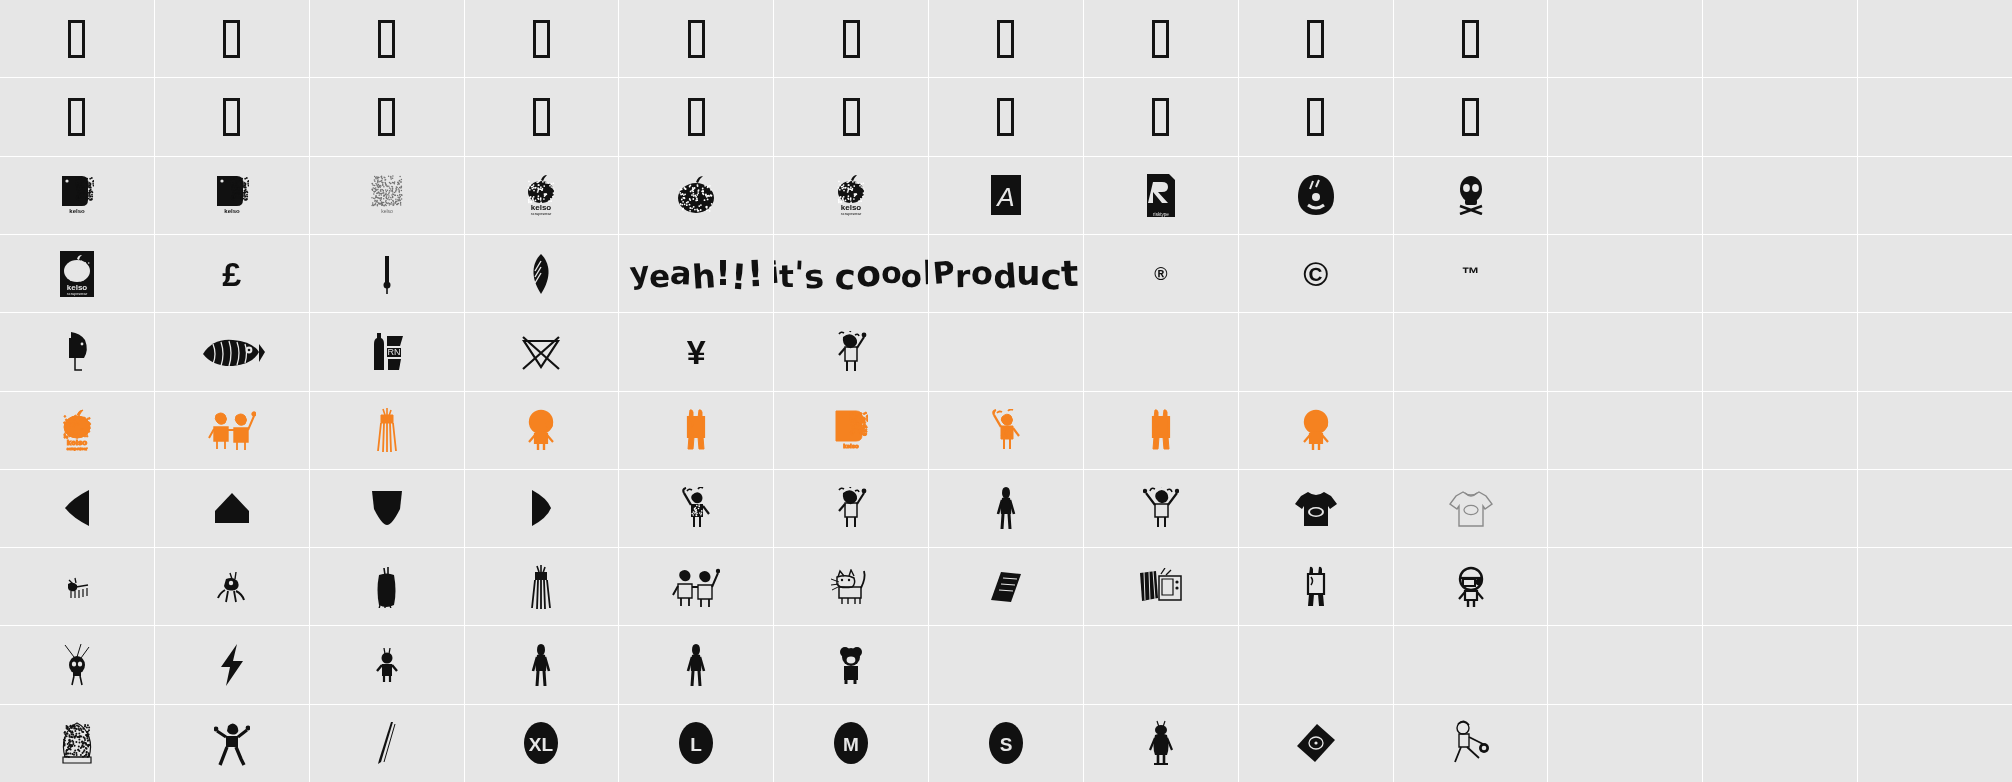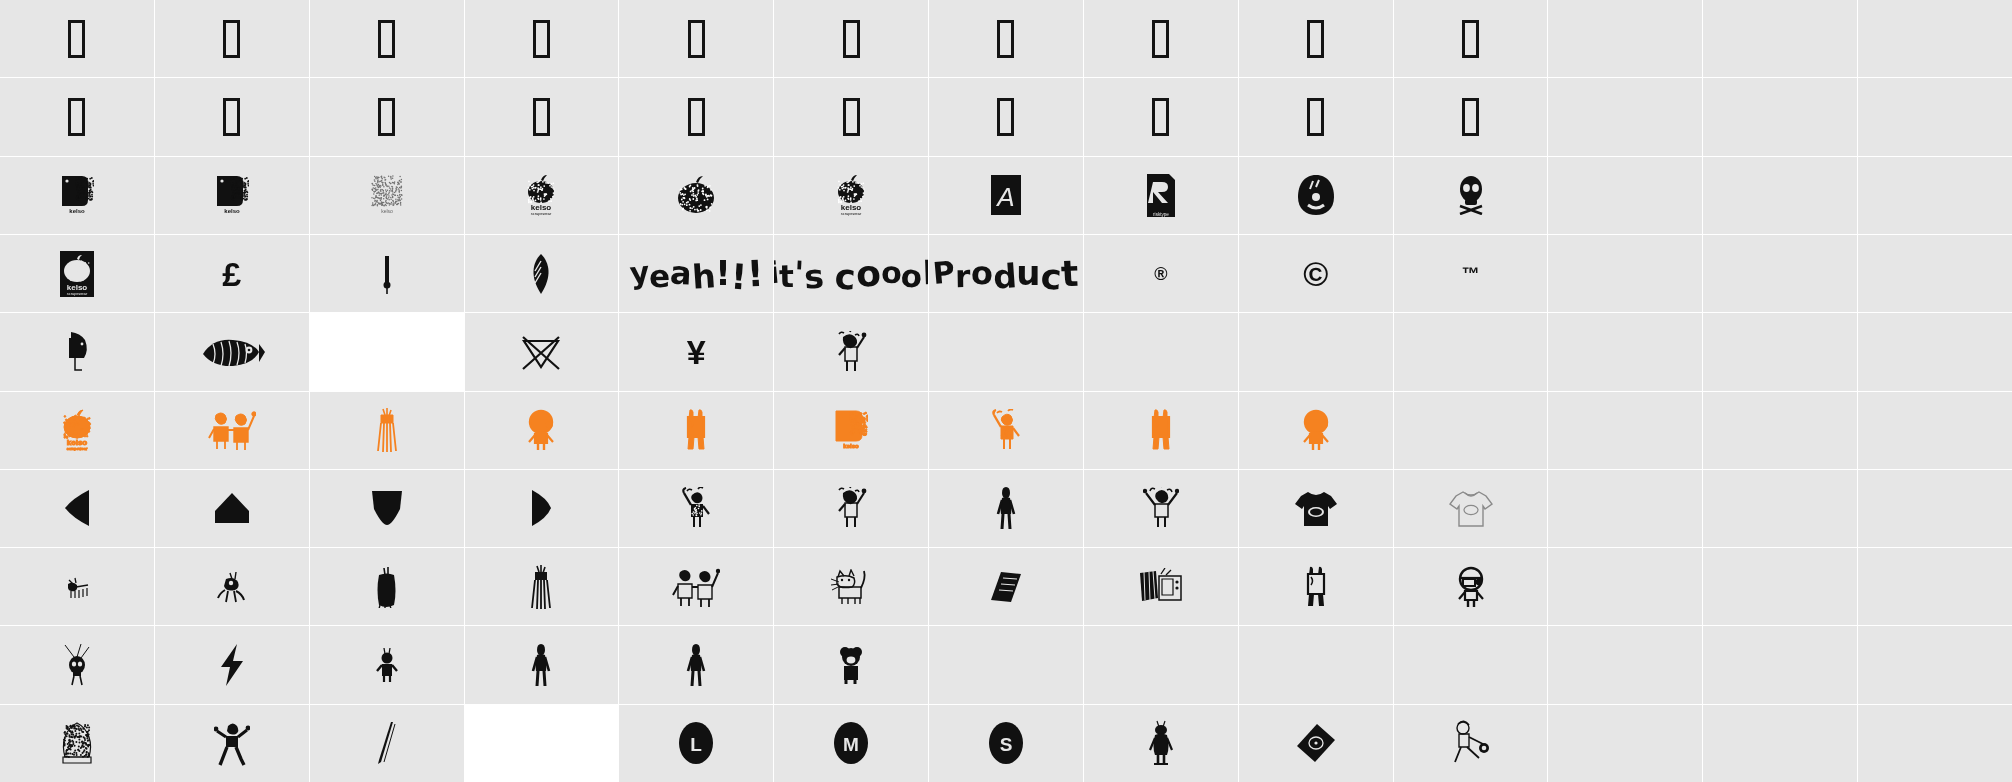--- a/index.html
+++ b/index.html
@@ -1114,20 +1114,31 @@
           <path d="M4 20 Q14 4 34 6 Q54 8 60 18 Q54 30 34 32 Q14 33 4 20 Z" fill="#111111"></path>
           <path d="M60 10 L66 18 L60 28 Z" fill="#111111"></path>
           <g stroke="#e6e6e6" stroke-width="1.3" fill="none">
             <path d="M14 10 q4 10 0 20 M22 8 q4 12 0 24 M30 7 q4 12 0 25 M38 8 q4 11 0 23 M46 10 q3 9 0 19"></path>
           </g>
           <circle cx="50" cy="16" r="3.4" fill="#e6e6e6"></circle>
           <circle cx="50" cy="16" r="1.3" fill="#111111"></circle>
         </svg>
       </span>
     </div>
+    <div class="cell" style="grid-area: 5 / 3;">
+      <span class="glyph">
+        <svg width="38" height="44" viewBox="0 0 38 44">
+          <path d="M6 14 q0 -5 3 -6 v-5 h4 v5 q3 1 3 6 v26 h-10 z" fill="#111111"></path>
+          <path d="M19 6 h16 l-3 10 h-13 z" fill="#111111"></path>
+          <path d="M19 18 h14 v9 h-14 z" fill="#111111"></path>
+          <path d="M20 29 h13 l-2 11 h-11 z" fill="#111111"></path>
+          <text x="26" y="25" font-size="9" text-anchor="middle" fill="#e6e6e6" font-family="Liberation Sans, sans-serif">RN</text>
+        </svg>
+      </span>
+    </div>
     <div class="cell" style="grid-area: 5 / 4;">
       <span class="glyph">
         <svg width="40" height="38" viewBox="0 0 40 38">
           <path d="M3 8 L37 8 L20 34 Z" fill="none" stroke="#111111" stroke-width="2.2"></path>
           <path d="M2 4 L38 36 M38 4 L2 36" stroke="#111111" stroke-width="2.2"></path>
         </svg>
       </span>
     </div>
     <div class="cell" style="grid-area: 5 / 5;">
       <span class="glyph"><span style="font-size:34px;font-weight:bold;color:#111111;font-family:'Liberation Sans',sans-serif;line-height:1;">¥</span></span>
@@ -1971,20 +1982,28 @@
       </span>
     </div>
     <div class="cell" style="grid-area: 10 / 3;">
       <span class="glyph">
         <svg width="28" height="46" viewBox="0 0 28 46">
           <path d="M20 2 L8 42 L5 44 L6 40 L18 2 Z" fill="#111111"></path>
           <path d="M22 4 L11 42" stroke="#111111" stroke-width="1"></path>
         </svg>
       </span>
     </div>
+    <div class="cell" style="grid-area: 10 / 4;">
+      <span class="glyph">
+        <svg width="38" height="46" viewBox="0 0 38 46">
+          <ellipse cx="19" cy="23" rx="17" ry="21" fill="#111111"></ellipse>
+          <text x="19" y="31" font-size="19" font-weight="bold" text-anchor="middle" fill="#e6e6e6" font-family="Liberation Sans, sans-serif">XL</text>
+        </svg>
+      </span>
+    </div>
     <div class="cell" style="grid-area: 10 / 5;">
       <span class="glyph">
         <svg width="38" height="46" viewBox="0 0 38 46">
           <ellipse cx="19" cy="23" rx="17" ry="21" fill="#111111"></ellipse>
           <text x="19" y="31" font-size="19" font-weight="bold" text-anchor="middle" fill="#e6e6e6" font-family="Liberation Sans, sans-serif">L</text>
         </svg>
       </span>
     </div>
     <div class="cell" style="grid-area: 10 / 6;">
       <span class="glyph">

